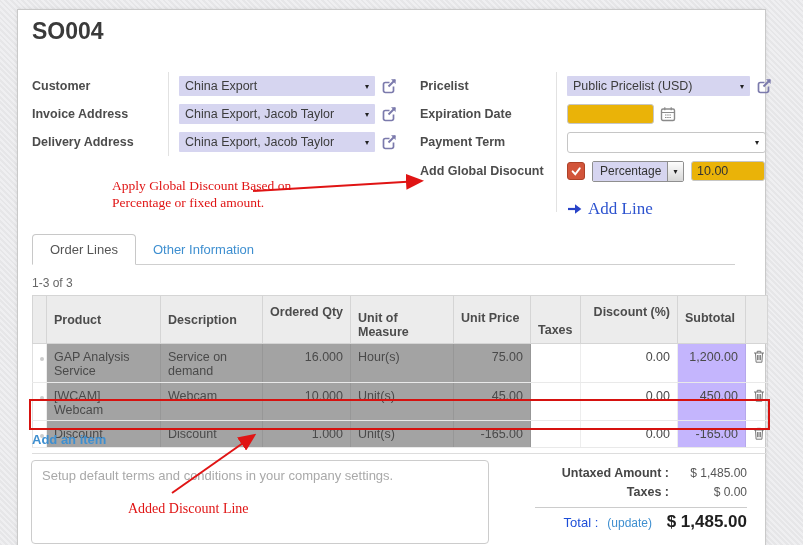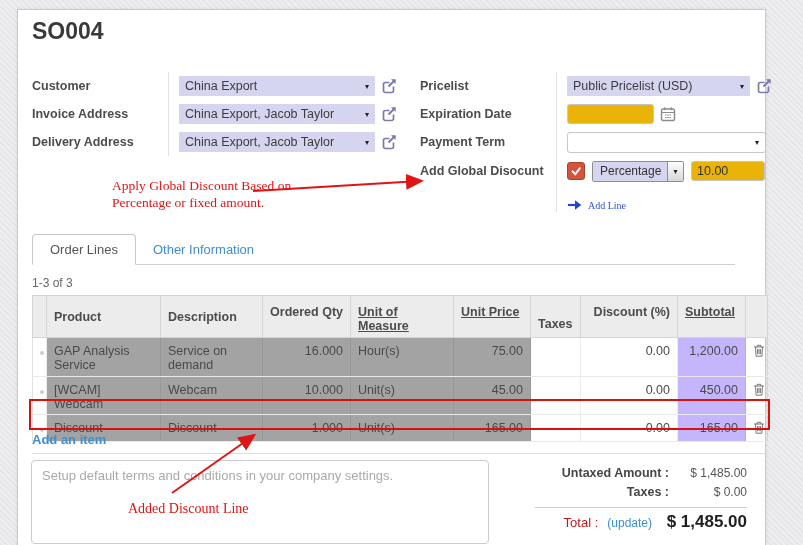--- a/index.html
+++ b/index.html
@@ -30,60 +30,60 @@
   .ext { margin-left:5px; display:flex; }
   .winput { height:20px; border:1px solid #c6c6c6; border-radius:3px; background:#eab308; font-size:12.5px; padding:0 5px; font-family:"Liberation Sans",sans-serif; color:#333; outline:none; }
   .wselect { height:21px; border:1px solid #c6c6c6; border-radius:3px; background:#fff; display:flex; align-items:center; font-size:12.5px; padding:0 6px; }
   .wselect .caret { margin-left:auto; font-size:8px; color:#222; }
   .cal { margin-left:6px; display:flex; }
   .checkbox { width:18px; height:18px; background:#d2543a; border:1px solid #ad4128; border-radius:3px; display:flex; align-items:center; justify-content:center; flex:none; }
   .combo { display:flex; height:21px; border:1px solid #8f8f8f; border-radius:2px; overflow:hidden; margin-left:7px; }
   .combo .ctext { background:#d6d5f0; font-size:12px; color:#333; display:flex; align-items:center; padding:0 7px; width:74px; }
   .combo .cbtn { width:16px; background:linear-gradient(#fdfdfd,#d7d7d7); border-left:1px solid #8f8f8f; display:flex; align-items:center; justify-content:center; font-size:8px; color:#222; }
   .addline { display:flex; align-items:center; gap:6px; margin-top:8px; cursor:pointer; }
-  .addline span { font-family:"Liberation Serif", serif; font-size:10px; color:#2d53cf; }
+  .addline span { font-family:"Liberation Serif", serif; font-size:17px; color:#2d53cf; }
 
   
   .note { font-family:"Liberation Serif", serif; color:#e01414; font-size:13.5px; line-height:17px; z-index:40;margin-left:20px; }
   .redbox { left:29px; top:399px; width:741px; height:31px; border:2px solid #d6120f; z-index:30; pointer-events:none; }
   #arrows { left:0; top:0; z-index:45; pointer-events:none; }
 
   
   .tabs { left:32px; top:235px; width:703px; height:30px; border-bottom:1px solid #cfcfcf; display:flex; align-items:flex-end; }
   .tab { font-size:13px; padding:7px 17px 7px 17px; cursor:pointer; }
   .tab.active { background:#fff; border:1px solid #c8c8c8; border-bottom:1px solid #fff; margin-bottom:-1px; border-radius:4px 4px 0 0; color:#555; }
   .tab.inactive { color:#3e8fd0; }
   .pager { left:32px; top:276px; width:713px; text-align:left; font-size:12px; color:#666; }
 
   
   table.lines { left:32px; top:295px; border-collapse:collapse; table-layout:fixed; width:735px; font-size:12.5px; }
   table.lines th { background:#ececec; font-weight:bold; color:#4c4c4c; text-align:left; border:1px solid #d5d5d5; padding:4px 7px; height:38px; vertical-align:middle; }
   table.lines th.num { text-align:right; vertical-align:top; padding-top:9px; }
-  table.lines th.topv { vertical-align:top; padding-top:9px;text-decoration:underline; }
+  table.lines th.topv { vertical-align:top; padding-top:15px; }
   table.lines th.bot { vertical-align:bottom; padding-bottom:6px; }
   table.lines td { border-right:1px solid rgba(0,0,0,.07); border-bottom:1px solid #e9e9e9; padding:3px 7px; color:#4a4a4a; vertical-align:top; padding-top:6px; }
   table.lines td.first { border-left:1px solid #e0e0e0; }
   td.lav { background:#a3a3a3; }
   td.num { text-align:right; }
   td.sub { background:#c4b5fd; text-align:right; }
   td.trash { text-align:center; padding-top:7px; cursor:pointer; }
   .dot { width:4px; height:4px; border-radius:50%; background:#ccc; display:inline-block; margin-top:6px; }
   .additem { left:32px; top:432px; font-size:13px; font-weight:bold; color:#3e8fd0; cursor:pointer; }
   .hsep { left:32px; top:453px; width:735px; border-top:1px solid #ddd; }
 
   
   textarea.notes { left:31px; top:460px; width:458px; height:84px; border:1px solid #ccc; border-radius:4px; padding:7px 10px; font-family:"Liberation Sans",sans-serif; font-size:13px; color:#444; resize:none; outline:none; }
   textarea.notes::placeholder { color:#a9a9a9; }
   .summary { left:535px; top:464px; width:212px; }
   .sumrow { display:flex; justify-content:flex-end; align-items:baseline; line-height:19px; }
   .sumlabel { font-size:12.5px; font-weight:bold; color:#464646; }
   .sumval { width:78px; text-align:right; font-size:12px; color:#555; }
   .sumhr { border-top:1px solid #ccc; margin:5px 0 4px 0; }
   .totalrow { display:flex; justify-content:flex-end; align-items:baseline; gap:9px; margin-top:2px; }
-  .totallabel { font-size:13px; color:#b91c1c;text-align:center; }
+  .totallabel { font-size:13px; color:#1d4ed8;text-align:center; }
   .update { font-size:12px; color:#3e8fd0; cursor:pointer; }
   .totalval { font-size:17px; font-weight:bold; color:#1f1f1f; min-width:86px; text-align:right; }
 </style>
 </head>
 <body>
 
 <div class="sheet"></div>
 
 <div class="abs title">SO004</div>
 

